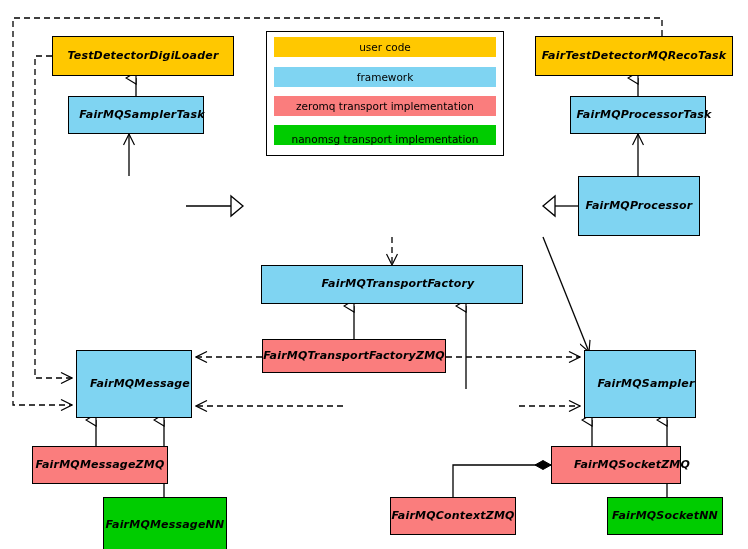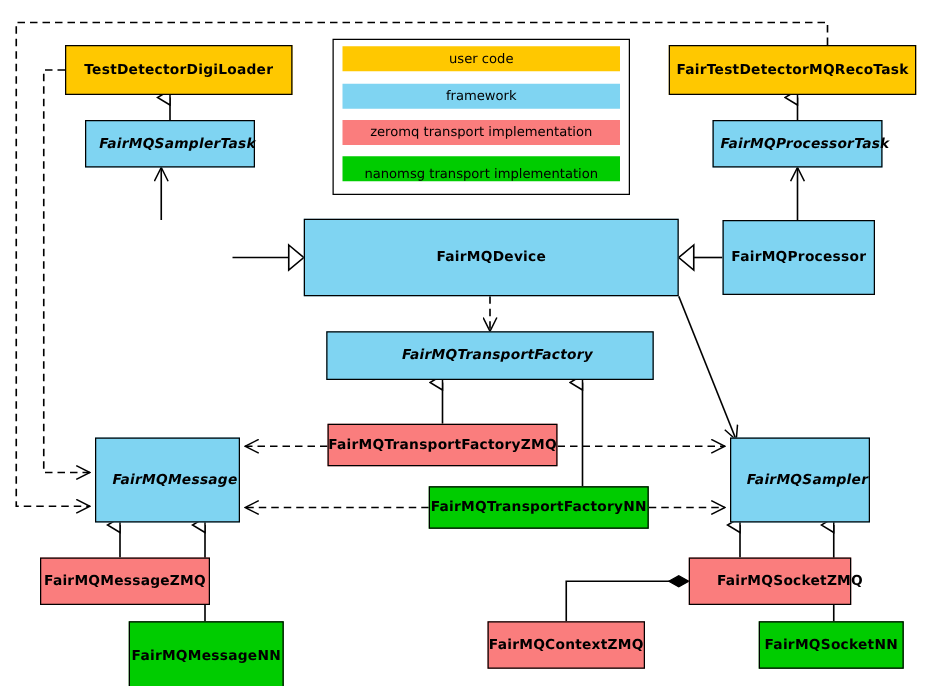--- a/index.html
+++ b/index.html
@@ -16,20 +16,21 @@
     box-sizing:border-box;
     border:1px solid #000000;
     display:flex;align-items:center;justify-content:center;
     text-align:center;
     font-size:11px;
     font-weight:bold;
     color:#000000;
     line-height:1.1;
     letter-spacing:0.2px;
     z-index:3;
+    font-style:italic;
   }
   .node.abstract{font-style:italic;padding-left:12px;}
   .legend-box{
     position:absolute;
     box-sizing:border-box;
     border:1px solid #000000;
     background:#ffffff;
     z-index:3;
   }
   .legend-row{
@@ -134,39 +135,33 @@
 
   <div class="node abstract" style="left:68px;top:96px;width:136px;height:38px;background:#7FD4F2;">
     <span>FairMQSamplerTask</span>
   </div>
 
   <div class="node abstract" style="left:570px;top:96px;width:136px;height:38px;background:#7FD4F2;">
     <span>FairMQProcessorTask</span>
   </div>
 
 
-  <div class="node" style="left:243px;top:175px;width:300px;height:62px;background:#7FD4F2;">
-    <span>FairMQDevice</span>
-  </div>
 
   <div class="node" style="left:578px;top:176px;width:122px;height:60px;background:#7FD4F2;">
     <span>FairMQProcessor</span>
   </div>
 
   <div class="node abstract" style="left:261px;top:265px;width:262px;height:39px;background:#7FD4F2;">
     <span>FairMQTransportFactory</span>
   </div>
 
   <div class="node" style="left:262px;top:339px;width:184px;height:34px;background:#FA7D7D;">
     <span>FairMQTransportFactoryZMQ</span>
   </div>
 
-  <div class="node" style="left:343px;top:389px;width:176px;height:34px;background:#00CC00;">
-    <span>FairMQTransportFactoryNN</span>
-  </div>
 
   <div class="node abstract" style="left:76px;top:350px;width:116px;height:68px;background:#7FD4F2;">
     <span>FairMQMessage</span>
   </div>
 
   <div class="node abstract" style="left:584px;top:350px;width:112px;height:68px;background:#7FD4F2;">
     <span>FairMQSampler</span>
   </div>
 
   <div class="node" style="left:32px;top:446px;width:136px;height:38px;background:#FA7D7D;">

